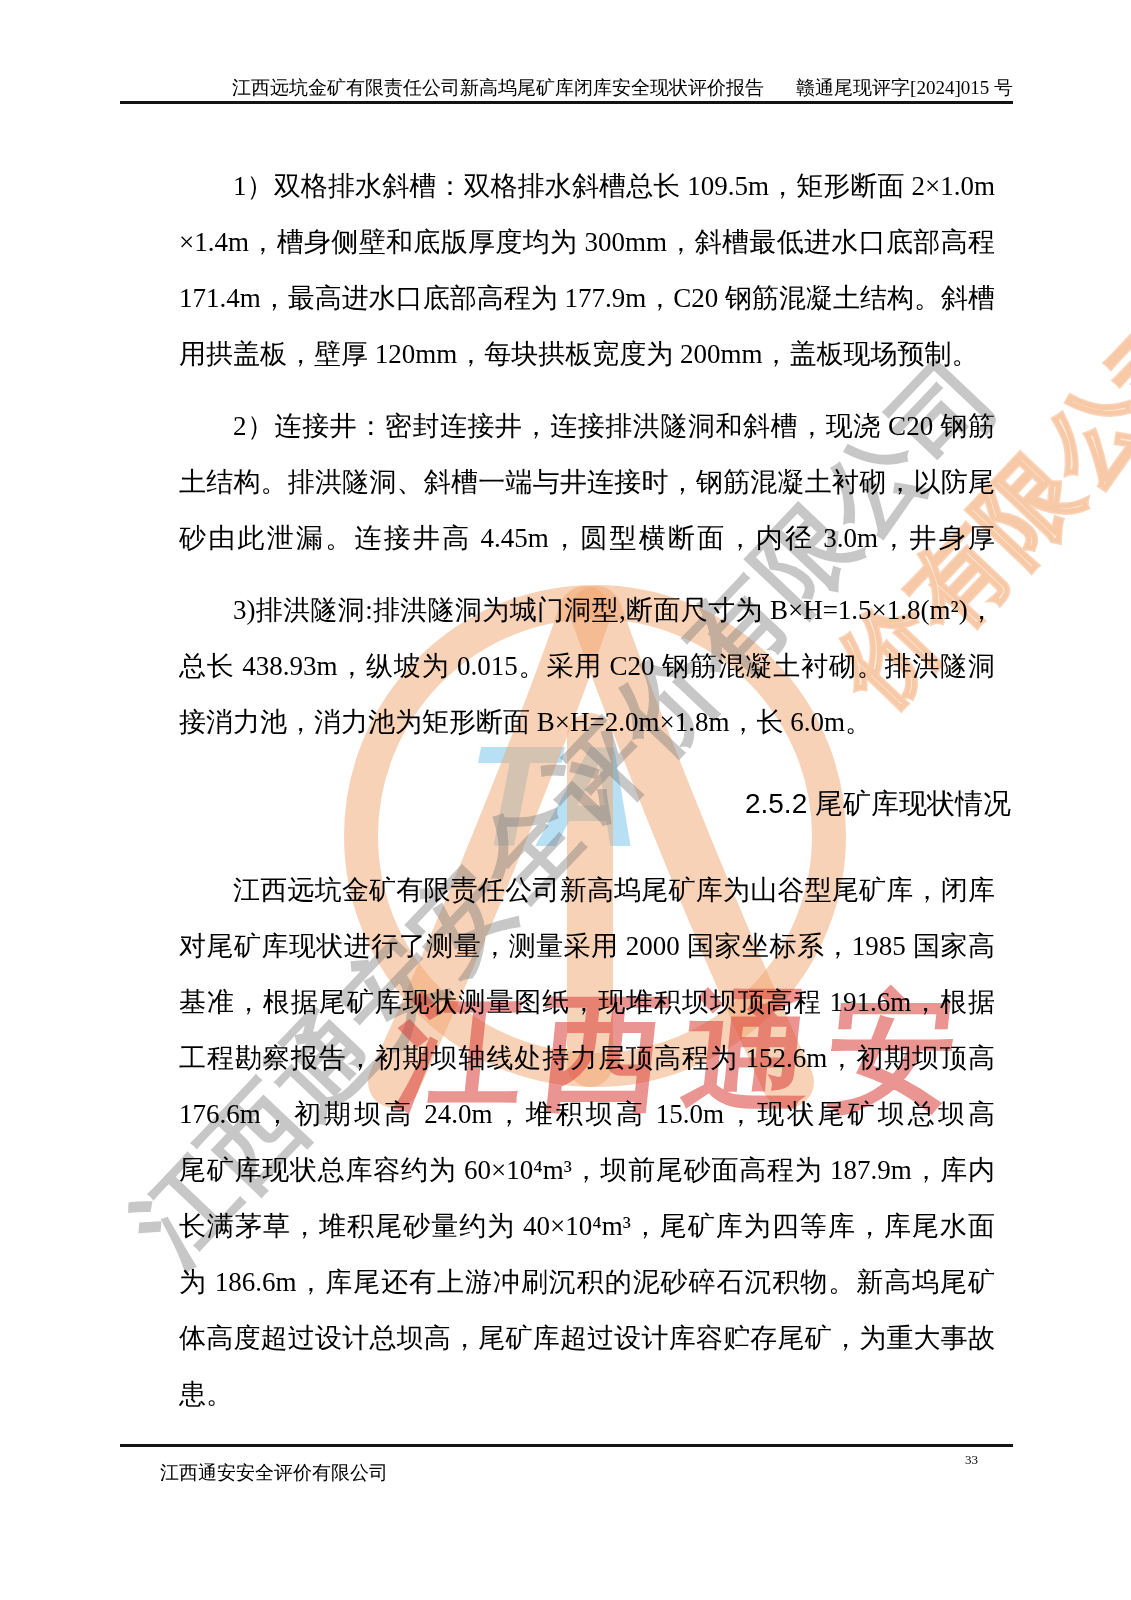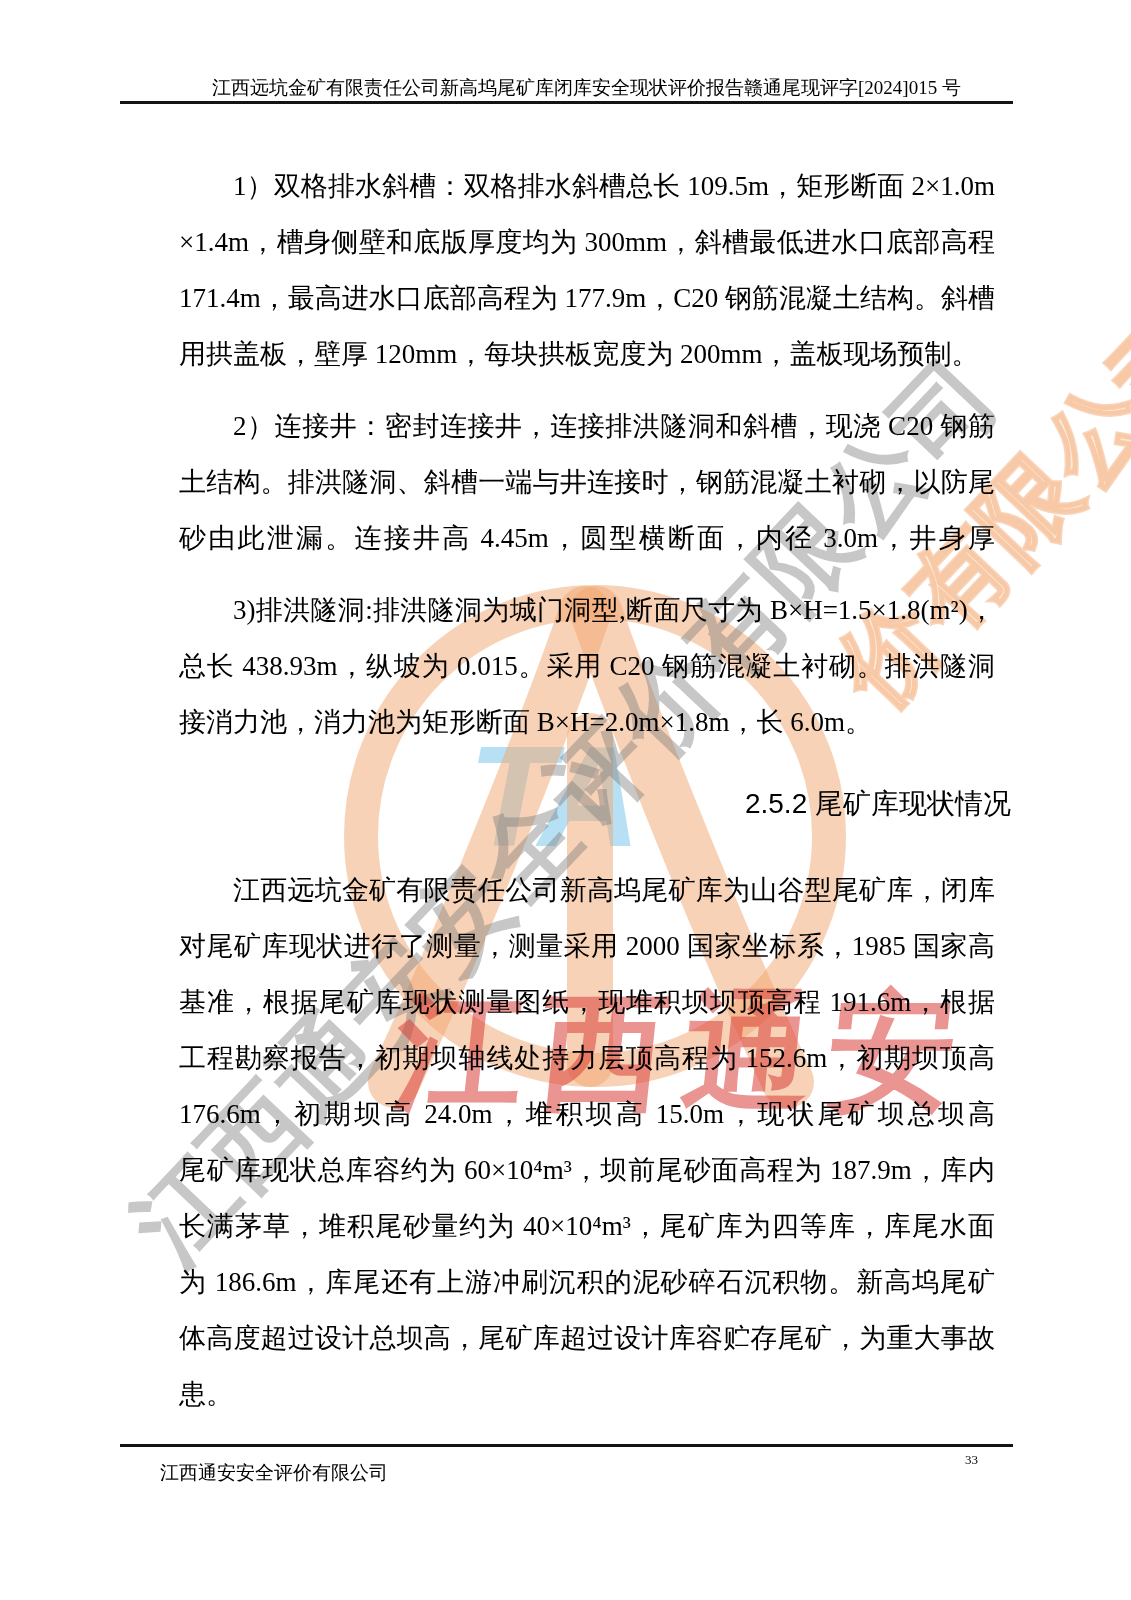--- a/index.html
+++ b/index.html
@@ -4,22 +4,22 @@
 <style>
   html,body{margin:0;padding:0;background:#888;}
   .page{
     position:relative;width:1131px;height:1600px;background:#ffffff;
     margin:0 auto;overflow:hidden;color:#000;
     font-family:"Liberation Serif","DejaVu Serif",serif;
   }
   
   .header-row{
     position:absolute;left:120px;top:76px;width:893px;
-    display:flex;justify-content:center;align-items:flex-end;
-    font-size:19px;line-height:24px;z-index:3;
+    display:flex;justify-content:flex-end;align-items:flex-end;
+    font-size:19px;line-height:24px;z-index:3;gap:32px;
   }
   .header-left{margin-left:40px;}
   .header-rule{position:absolute;left:120px;top:101px;width:893px;height:3px;background:#141414;z-index:3;}
   
   .content{position:absolute;left:163px;top:142px;width:848px;z-index:2;}
   .para{margin:16px;}
   .para + .para{margin-top:8px;}
   .line{
     display:block;height:56px;line-height:56px;font-size:27px;
     text-align:justify;text-align-last:justify;text-justify:inter-character;

